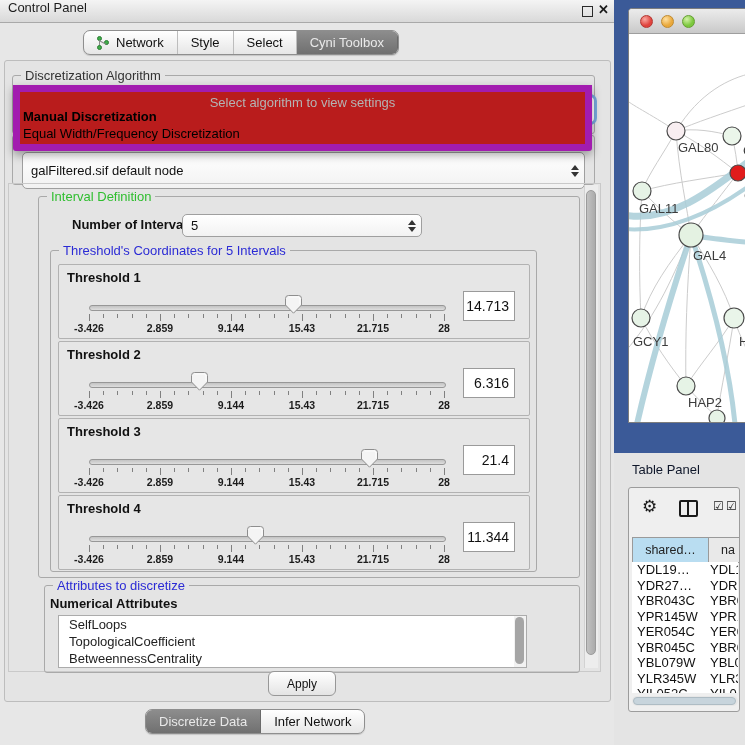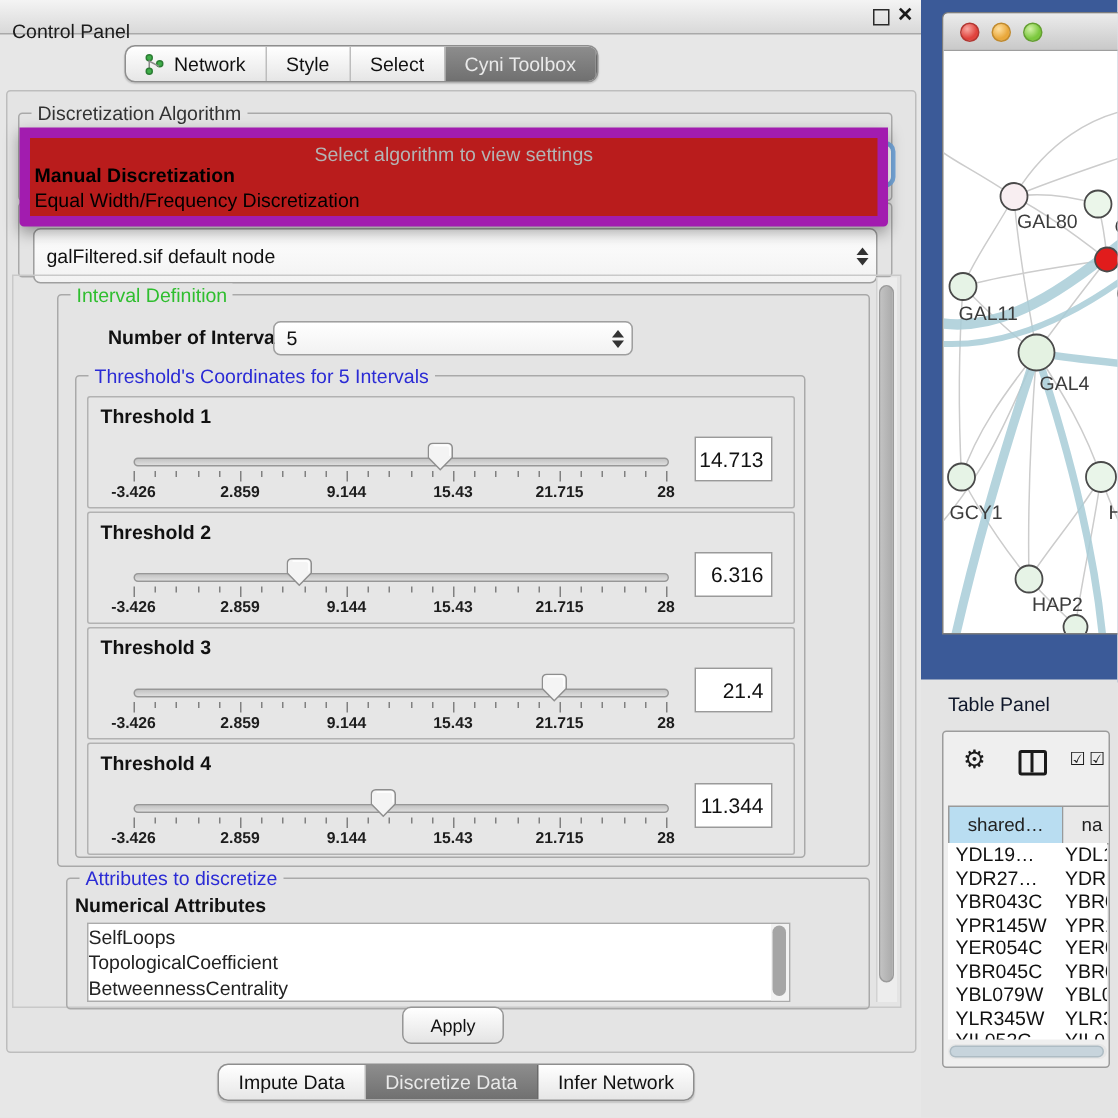--- a/index.html
+++ b/index.html
@@ -5,21 +5,21 @@
   html,body{margin:0;padding:0;}
   body{
     width:745px;height:745px;position:relative;overflow:hidden;
     background:#e7e7e7;font-family:"Liberation Sans",sans-serif;
     -webkit-font-smoothing:antialiased;
   }
   
   .control-panel{position:absolute;left:0;top:0;width:614px;height:745px;background:#e7e7e7;}
   .titlebar{position:absolute;left:0;top:0;width:614px;height:22px;
     background:linear-gradient(#f4f4f4,#d9d9d9);border-bottom:1px solid #a9a9a9;}
-  .titlebar .title{position:absolute;left:8px;top:13px;font-size:13px;color:#1c1c1c;}
+  .titlebar .title{position:absolute;left:8px;top:0;font-size:13px;color:#1c1c1c;}
   .float-icon{position:absolute;left:582px;top:6px;width:9px;height:9px;border:1.6px solid #2a2a2a;background:transparent;}
   .close-icon{position:absolute;left:598px;top:2px;font-size:13px;font-weight:bold;color:#1a1a1a;cursor:default;}
   
   .segmented{position:absolute;display:flex;height:23px;border:1px solid #8e8e8e;border-radius:7px;
     background:linear-gradient(#ffffff,#e6e6e6);box-shadow:0 1px 1px rgba(0,0,0,.15);overflow:hidden;}
   .seg{display:flex;align-items:center;padding:0 13px;font-size:13px;color:#111;
     border-right:1px solid #bdbdbd;white-space:nowrap;}
   .seg:last-child{border-right:none;}
   .seg.selected{background:linear-gradient(#8d8d8d,#707070);color:#e9e9e9;border-right:1px solid #6a6a6a;}
   .seg .neticon{margin-right:6px;}
@@ -62,21 +62,21 @@
   .ticks{position:absolute;left:30px;top:49px;width:355px;height:8px;}
   .tick{position:absolute;top:0;width:1px;background:#808080;}
   .slider-labels{position:absolute;left:30px;top:57px;width:355px;height:12px;}
   .slider-labels span{position:absolute;transform:translateX(-50%);font-size:10.5px;font-weight:bold;color:#1c1c1c;white-space:nowrap;}
   .value-box{position:absolute;left:404px;top:26px;width:52px;height:30px;background:#fff;border:1px solid #9a9a9a;
     box-sizing:border-box;font-size:14px;color:#111;display:flex;align-items:center;justify-content:flex-end;padding-right:5px;}
   
   .attr-heading{position:absolute;left:50px;top:596px;font-size:13px;font-weight:bold;color:#111;}
   .attr-list{position:absolute;left:58px;top:615px;width:469px;height:53px;background:#fff;border:1px solid #ababab;
     box-sizing:border-box;overflow:hidden;}
-  .attr-item{font-size:13px;color:#222;line-height:17px;white-space:nowrap;}
+  .attr-item{font-size:13px;color:#222;padding-left:10px;line-height:17px;white-space:nowrap;}
   .attr-scroll{position:absolute;left:514px;top:616px;width:12px;height:51px;background:#f2f2f2;}
   .attr-scroll .thumb{position:absolute;left:1px;top:1px;width:9px;height:47px;border-radius:5px;background:#a5a5a5;}
   .apply-btn{position:absolute;left:268px;top:671px;width:66px;height:23px;border:1px solid #979797;border-radius:6px;
     background:linear-gradient(#ffffff,#e4e4e4);font-size:12px;color:#111;display:flex;align-items:center;justify-content:center;}
   .num-label{position:absolute;left:72px;top:217px;font-size:13px;font-weight:bold;color:#111;}
   
   .desktop{position:absolute;left:614px;top:0;width:131px;height:455px;background:var(--desktop);}
   .network-window{position:absolute;left:628px;top:8px;width:122px;height:415px;background:#fff;
     border:1px solid #7d7d7d;border-radius:4px 4px 0 0;box-sizing:border-box;overflow:hidden;}
   .net-titlebar{position:absolute;left:0;top:0;right:0;height:24px;background:linear-gradient(#ececec,#c9c9c9);border-bottom:1px solid #9e9e9e;}
@@ -373,23 +373,20 @@
       <div class="attr-item">TopologicalCoefficient</div>
       <div class="attr-item">BetweennessCentrality</div>
     </div>
   <div class="attr-scroll">
       <div class="thumb"></div>
     </div>
 
   <div class="apply-btn">Apply</div>
 
   <div class="segmented" id="bottom-tabs">
-      <div class="seg">
-        <span>Impute Data</span>
-      </div>
       <div class="seg selected">
         <span>Discretize Data</span>
       </div>
       <div class="seg">
         <span>Infer Network</span>
       </div>
     </div>
 
   <div class="popup" style="position: absolute;">
     <div class="popup-placeholder">Select algorithm to view settings</div>

